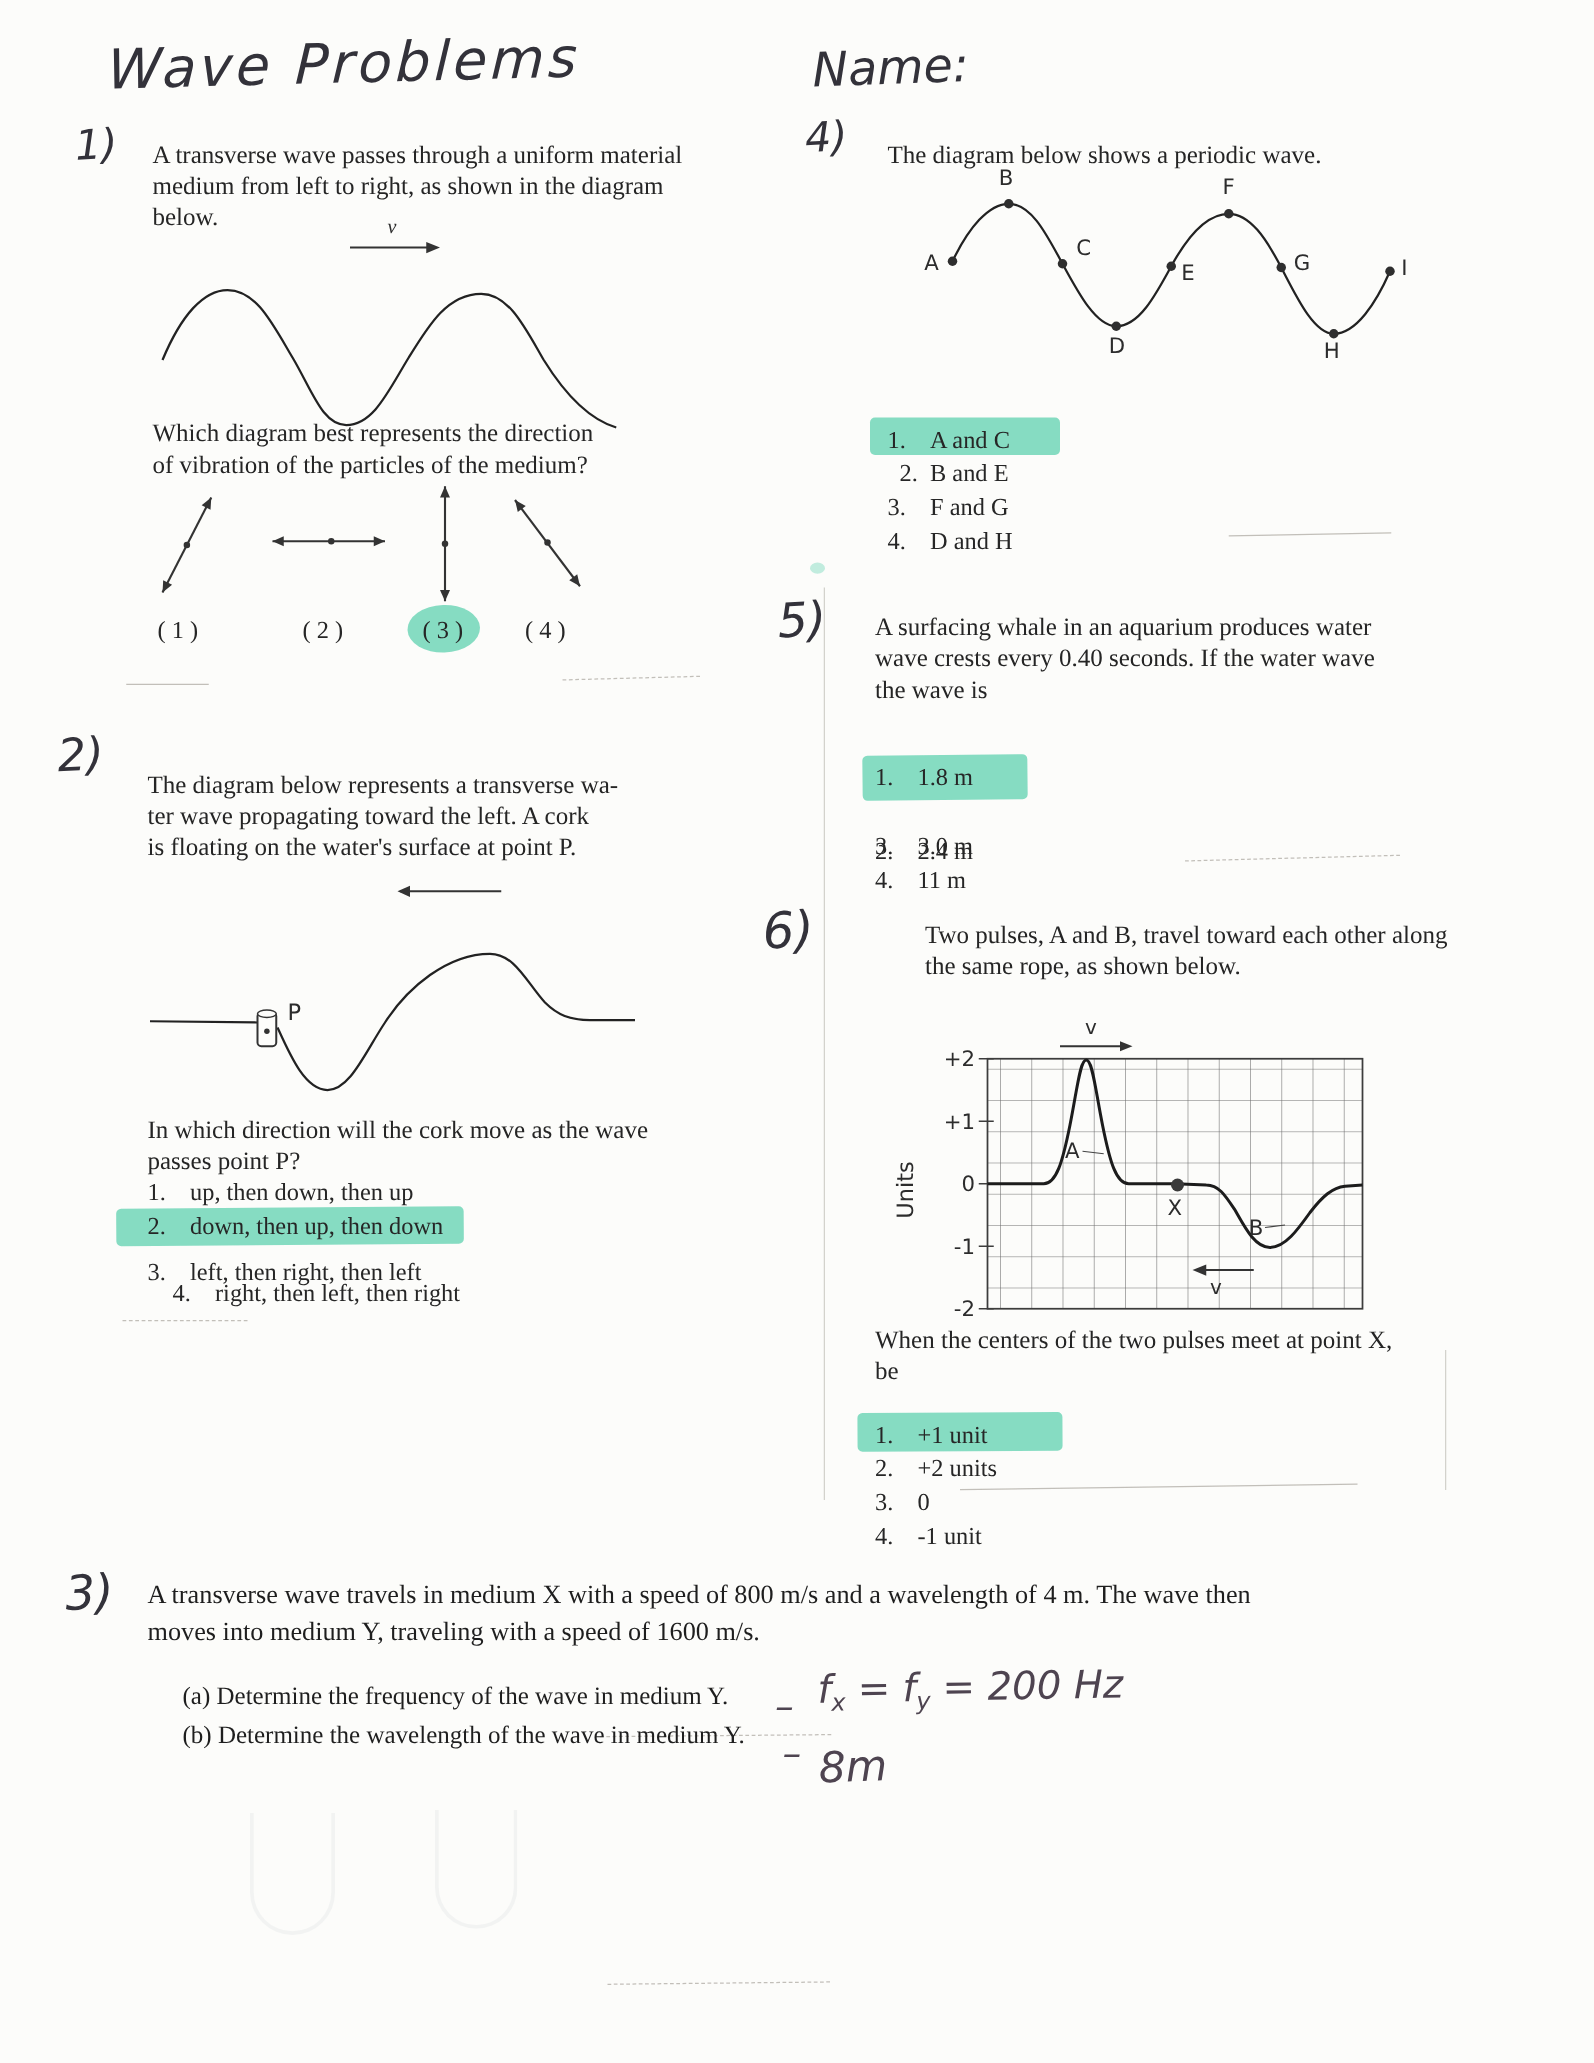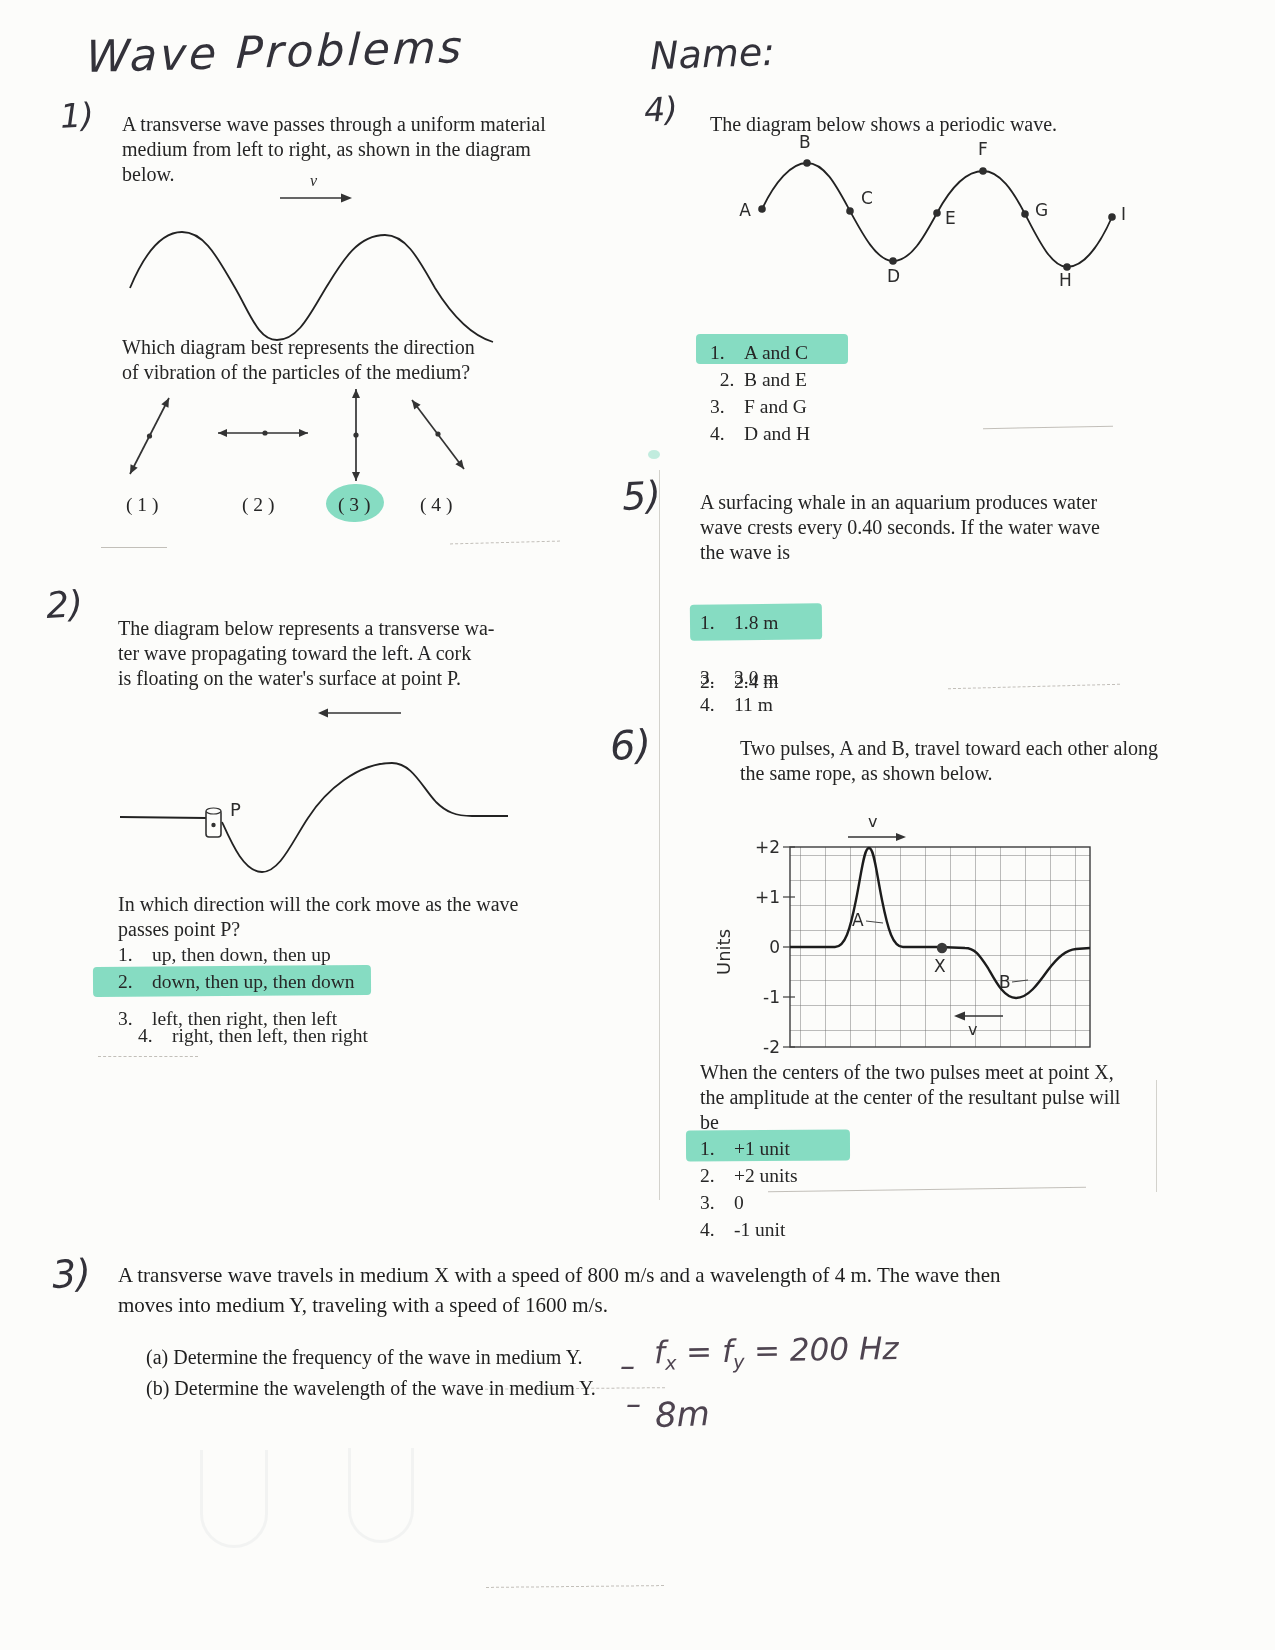--- a/index.html
+++ b/index.html
@@ -269,21 +269,20 @@
     </g>
     <g>
       <line x1="262" y1="236" x2="303" y2="236" stroke="#333" stroke-width="1.5"></line>
       <path d="M254 236 L265 231.5 L265 240.5 Z" fill="#333"></path>
       <text x="268" y="255" font-size="16">v</text>
     </g>
   </svg>
 
   <div class="abs print qtext" style="left:700px;top:1060px;width:470px;">
     <div>When the centers of the two pulses meet at point X,</div>
-    <div>the amplitude at the center of the resultant pulse will</div>
     <div>be</div>
   </div>
   <div class="abs opt" style="left:700px;top:1138px;"><span class="onum">1.</span><span>+1 unit</span></div>
   <div class="abs opt" style="left:700px;top:1165px;"><span class="onum">2.</span><span>+2 units</span></div>
   <div class="abs opt" style="left:700px;top:1192px;"><span class="onum">3.</span><span>0</span></div>
   <div class="abs opt" style="left:700px;top:1219px;"><span class="onum">4.</span><span>-1 unit</span></div>
 
 </div>
 
 </body></html>

